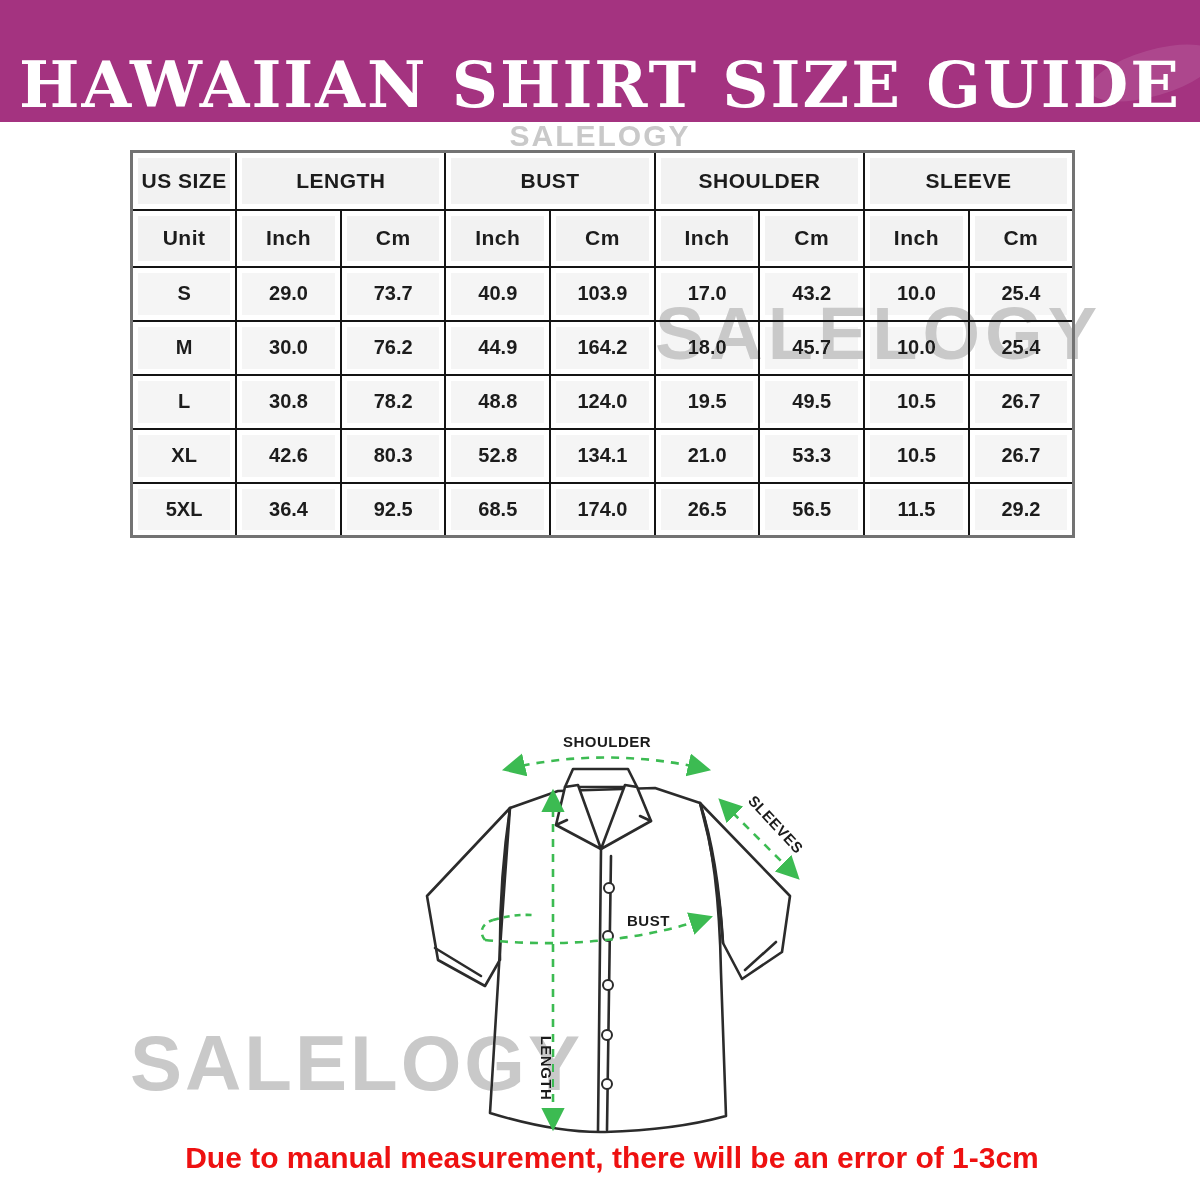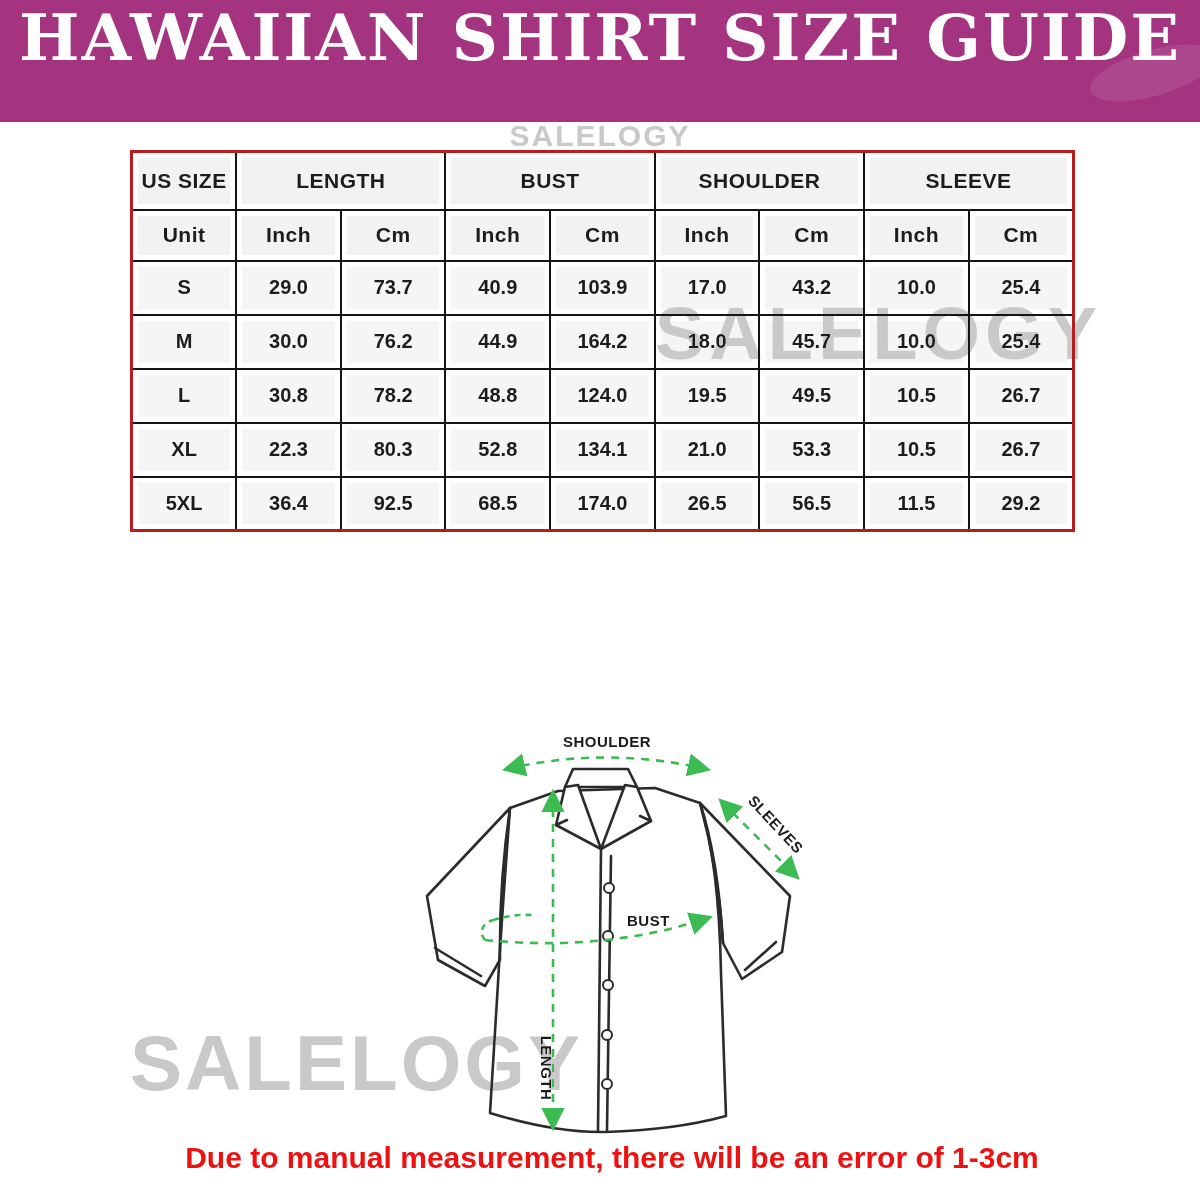--- a/index.html
+++ b/index.html
@@ -3,21 +3,21 @@
 <meta charset="utf-8">
 <style>
   html,body{margin:0;padding:0;}
   body{
     width:1200px;height:1200px;position:relative;overflow:hidden;
     background:#ffffff;font-family:"Liberation Sans",sans-serif;
   }
   
   .banner{
     position:absolute;left:0;top:0;width:1200px;height:122px;
-    background:#A43380;display:flex;align-items:flex-start;justify-content:center;
+    background:#A43380;display:flex;align-items:flex-end;justify-content:center;
     overflow:hidden;
   }
   .banner-swoosh{
     position:absolute;right:-18px;top:50px;width:130px;height:46px;
     background:rgba(255,255,255,0.10);border-radius:50%;
     transform:rotate(-16deg);
   }
   .banner h1{
     margin:0;color:#ffffff;font-family:"DejaVu Serif",serif;
     font-weight:700;font-size:64px;letter-spacing:2px;white-space:nowrap;
@@ -28,30 +28,30 @@
     mix-blend-mode:darken;z-index:6;white-space:nowrap;line-height:1;
     font-family:"Liberation Sans",sans-serif;
   }
   .wm-top{left:50%;transform:translateX(-50%);top:121px;font-size:30px;letter-spacing:2px;}
   .wm-mid{left:655px;top:297px;font-size:74px;letter-spacing:5px;}
   .wm-bot{left:130px;top:1024px;font-size:78px;letter-spacing:3px;}
   
   table.size{
     position:absolute;left:130px;top:150px;width:945px;
     border-collapse:collapse;table-layout:fixed;z-index:2;
-    border:3px solid #b91c1c;
+    border:3px solid #737373;
   }
   table.size th,table.size td{
     border:2px solid #141414;text-align:center;vertical-align:middle;
     color:#1c1c1c;font-weight:700;
     background:#f2f2f2;box-shadow:inset 0 0 0 5px #ffffff;
     padding:0;
   }
   tr.grow{height:58px;}
-  tr.urow{height:51px;}
+  tr.urow{height:57px;}
   tr.drow{height:54px;}
   table.size th{font-size:21px;letter-spacing:0.5px;}
   table.size td{font-size:20px;background:#f5f5f5;}
   td.sz{font-size:20px;}
   
   .diagram{position:absolute;left:405px;top:728px;width:460px;height:412px;z-index:1;}
   
   .footnote{
     position:absolute;left:12px;top:1141px;width:1200px;text-align:center;
     color:#EE1111;font-weight:700;font-size:30px;z-index:3;
@@ -117,21 +117,21 @@
     <td>78.2</td>
     <td>48.8</td>
     <td>124.0</td>
     <td>19.5</td>
     <td>49.5</td>
     <td>10.5</td>
     <td>26.7</td>
   </tr>
   <tr class="drow">
     <td class="sz">XL</td>
-    <td>22.3</td>
+    <td>42.6</td>
     <td>80.3</td>
     <td>52.8</td>
     <td>134.1</td>
     <td>21.0</td>
     <td>53.3</td>
     <td>10.5</td>
     <td>26.7</td>
   </tr>
   <tr class="drow">
     <td class="sz">5XL</td>

